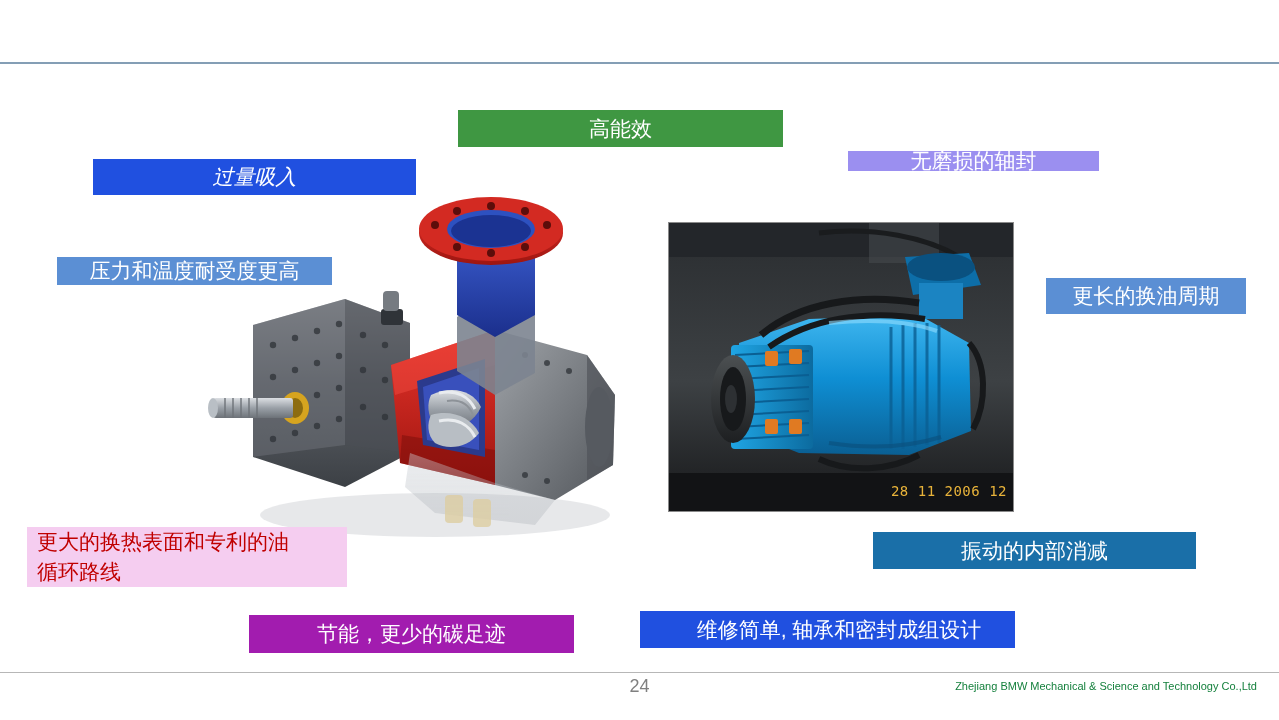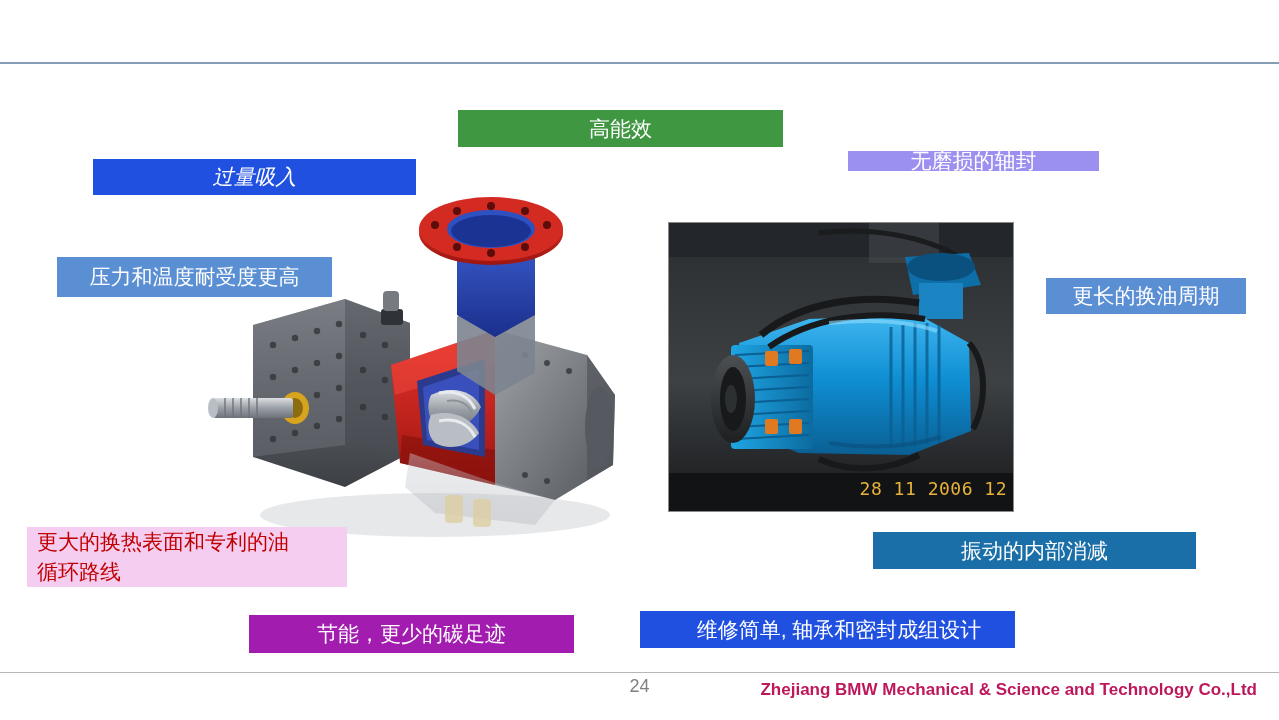--- a/index.html
+++ b/index.html
@@ -46,21 +46,21 @@
     position:absolute;left:195px;top:195px;width:460px;height:360px;
   }
   .img-photo{
     position:absolute;left:668px;top:222px;width:344px;height:288px;
     border:1px solid #8a8a8a;
     overflow:hidden;
     background:#1b1b1b;
   }
   .photo-stamp{
     position:absolute;right:6px;bottom:12px;
-    color:#e8b33a;font-size:18px;font-family:"DejaVu Sans Mono", monospace;
+    color:#e8b33a;font-size:14px;font-family:"DejaVu Sans Mono", monospace;
     letter-spacing:.5px;
   }
 
   
   .box{
     position:absolute;
     color:#ffffff;
     font-size:21px;
     line-height:30px;
     display:flex;
@@ -76,21 +76,21 @@
   
   .footer-rule{
     position:absolute;left:0;top:672px;width:1279px;height:1px;background:#b7b7b7;
   }
   .page-num{
     position:absolute;left:0;top:676px;width:1279px;text-align:center;
     color:#808080;font-size:18px;
   }
   .footer-text{
     position:absolute;right:22px;top:680px;
-    color:#be185d;font-size:17px;font-weight:bold;
+    color:#15803d;font-size:11px;font-weight:normal;
     font-family:"Liberation Sans", sans-serif;
   }
 </style>
 </head>
 <body>
 
 <div class="slide">
 
   <div class="header-rule"></div>
 
@@ -311,21 +311,21 @@
       <path d="M160 100 C200 96 240 98 268 108" stroke="#8fdcff" stroke-width="4" fill="none" opacity="0.6"></path>
       <path d="M160 220 C200 226 240 224 272 214" stroke="#0a4f7c" stroke-width="4" fill="none" opacity="0.6"></path>
     </svg>
     <div class="photo-stamp">28 11 2006  12</div>
   </div>
 
   <div id="callouts">
       <div class="box" style="left: 458px; top: 110px; width: 325px; height: 37px; background: rgb(63, 151, 66); color: rgb(255, 255, 255);">高能效</div>
       <div class="box" style="left: 93px; top: 159px; width: 323px; height: 36px; background: rgb(32, 80, 224); color: rgb(255, 255, 255); font-style: italic;">过量吸入</div>
       <div class="box" style="left: 848px; top: 151px; width: 251px; height: 20px; background: rgb(155, 143, 240); color: rgb(255, 255, 255);">无磨损的轴封</div>
-      <div class="box" style="left: 57px; top: 257px; width: 275px; height: 40px; background: rgb(91, 143, 212); color: rgb(255, 255, 255); text-align: right;">压力和温度耐受度更高</div>
+      <div class="box" style="left: 57px; top: 257px; width: 275px; height: 28px; background: rgb(91, 143, 212); color: rgb(255, 255, 255); text-align: right;">压力和温度耐受度更高</div>
       <div class="box" style="left: 1046px; top: 278px; width: 200px; height: 36px; background: rgb(91, 143, 212); color: rgb(255, 255, 255);">更长的换油周期</div>
       <div class="box left" style="left: 27px; top: 527px; width: 320px; height: 60px; background: rgb(245, 205, 240); color: rgb(192, 0, 0);">更大的换热表面和专利的油
 循环路线</div>
       <div class="box" style="left: 873px; top: 532px; width: 323px; height: 37px; background: rgb(26, 111, 168); color: rgb(255, 255, 255);">振动的内部消减</div>
       <div class="box" style="left: 249px; top: 615px; width: 325px; height: 38px; background: #a21caf; color: rgb(255, 255, 255);">节能，更少的碳足迹</div>
       <div class="box" style="left: 640px; top: 611px; width: 375px; height: 37px; background: rgb(32, 80, 224); color: rgb(255, 255, 255); padding-left: 33px;">维修简单, 轴承和密封成组设计</div>
     </div>
 
   <div class="footer-rule"></div>
   <div class="page-num">24</div>

